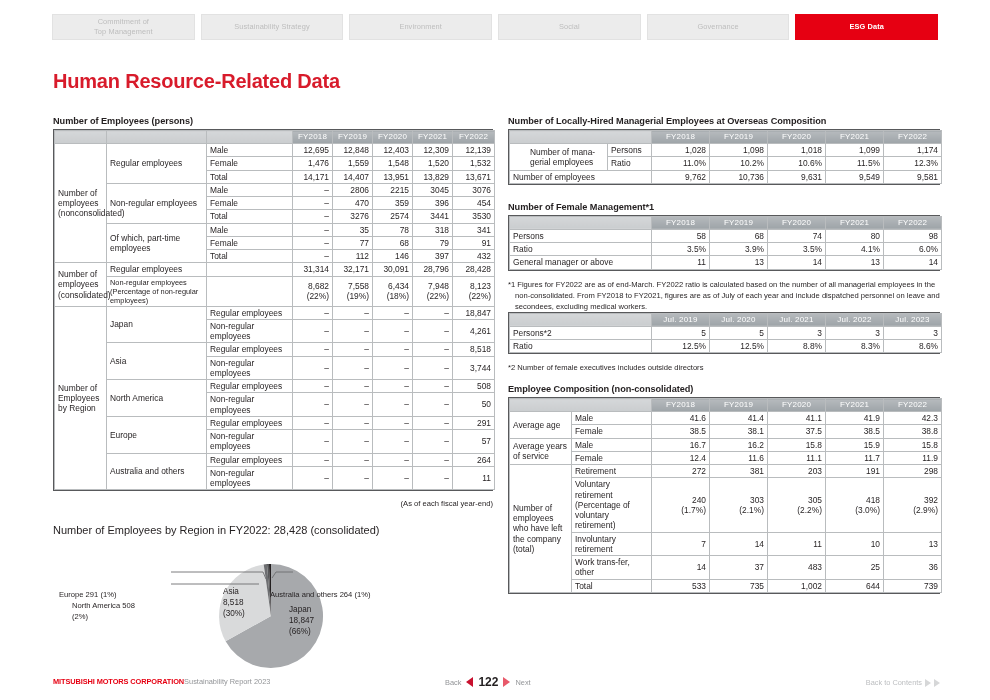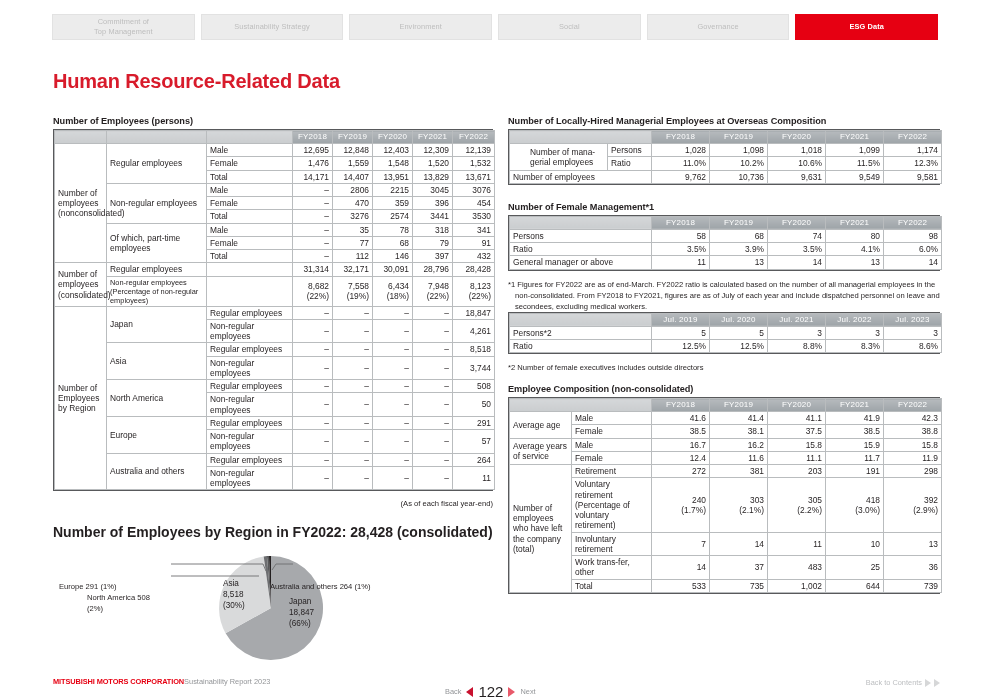--- a/index.html
+++ b/index.html
@@ -86,35 +86,35 @@
   .outer-wrap table.dt { border:0; }
 
   .note {
     font-size:7.6px; color:#231f20; line-height:1.45; margin-top:4px;
   }
   .note-indent { padding-left:7px; text-indent:-7px; }
   .right-note { font-size:7.6px; text-align:right; margin-top:4px; color:#231f20;}
 
   
   .chart-block { position:absolute; left:53px; top:510px; width:440px; }
-  .chart-title { font-size:14px; font-weight:bold; margin-bottom:4px; }
+  .chart-title { font-size:11px; font-weight:normal; margin-bottom:16px; }
   .chart-area { position:relative; width:440px; height:120px; }
   .pie-svg { position:absolute; left:118px; top:6px; }
   .lbl-europe { position:absolute; left:6px; top:38px; font-size:7.6px; white-space:nowrap;}
-  .lbl-na { position:absolute; left:19px; top:48px; font-size:7.6px; width:80px; line-height:1.45;margin-left:15px;}
+  .lbl-na { position:absolute; left:19px; top:48px; font-size:7.6px; width:80px; line-height:1.45;}
   .lbl-aus { position:absolute; left:217px; top:38px; font-size:7.6px; white-space:nowrap;}
 
   
   .footer { position:absolute; left:0; top:675px; width:990px; height:22px; }
   .f-left { position:absolute; left:53px; top:2px; font-size:7.4px; }
   .f-left b { color:#e60012; font-weight:bold; font-size:7.4px; letter-spacing:-.1px;}
   .f-left span.sub { color:#939598; }
-  .f-center { position:absolute; left:445px; top:8px; display:flex; align-items:center; gap:5px; }
+  .f-center { position:absolute; left:445px; top:0px; display:flex; align-items:center; gap:5px; }
   .f-center .lk { font-size:7.4px; color:#939598; }
-  .f-center .pg { font-size:15px; font-weight:normal; color:#231f20; }
+  .f-center .pg { font-size:12px; font-weight:bold; color:#231f20; }
   .tri-l { width:0;height:0;border-top:5px solid transparent;border-bottom:5px solid transparent;border-right:7px solid #c8102e;}
   .tri-r { width:0;height:0;border-top:5px solid transparent;border-bottom:5px solid transparent;border-left:7px solid #e8596a;}
   .f-right { position:absolute; right:50px; top:3px; display:flex; align-items:center; gap:3px;}
   .f-right .lk { font-size:7.4px; color:#bcbec0; }
   .tri-g { width:0;height:0;border-top:4px solid transparent;border-bottom:4px solid transparent;border-left:6px solid #d6d7d8;}
 </style>
 </head>
 <body>
 
 <div class="tabbar">

